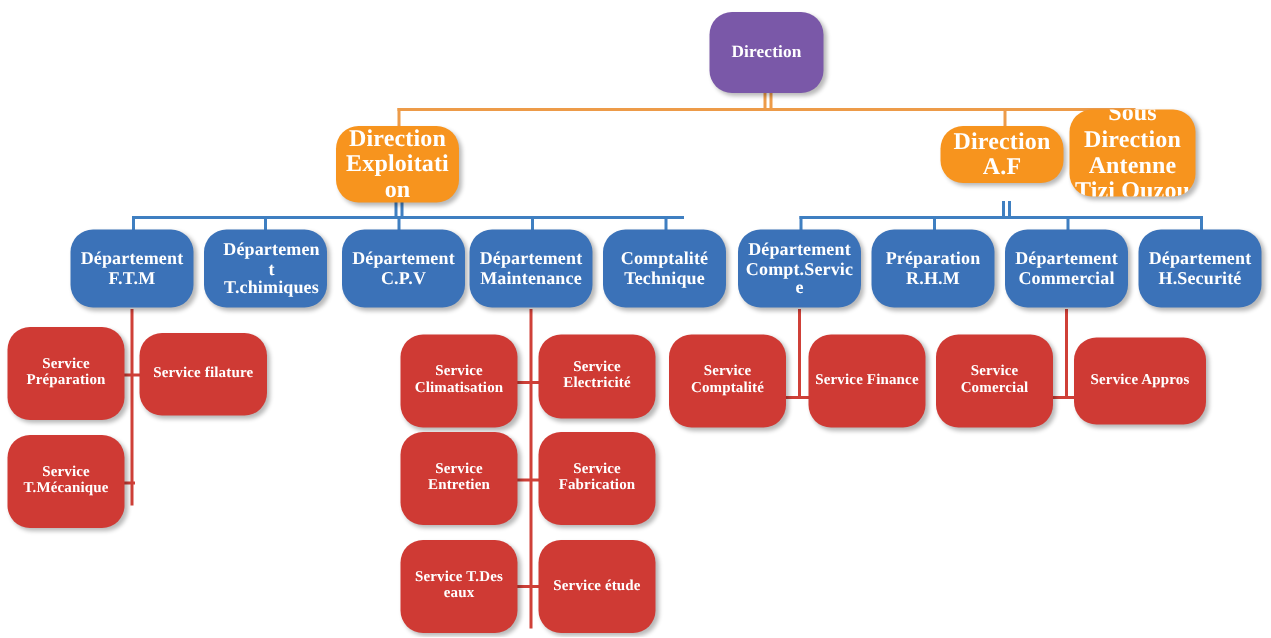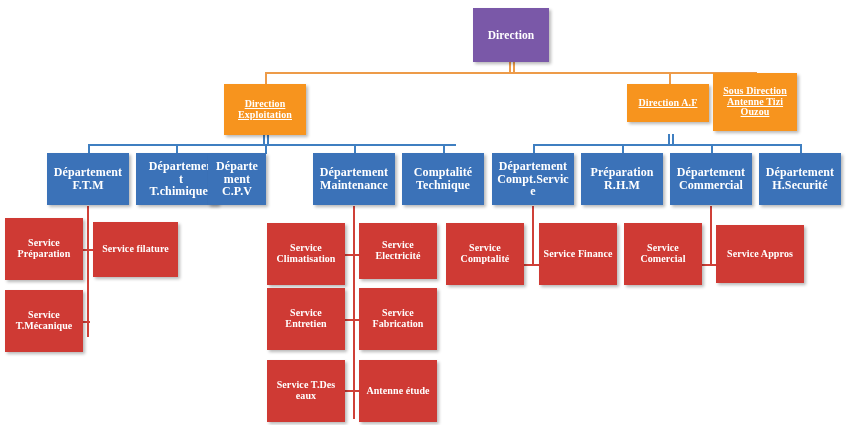--- a/index.html
+++ b/index.html
@@ -34,31 +34,31 @@
     justify-content: center;
     text-align: center;
     color: #ffffff;
     font-weight: bold;
     line-height: 1.08;
     letter-spacing: 0.1px;
     box-shadow: 2px 2px 3px rgba(0,0,0,0.28);
     padding: 1px 3px;
     word-wrap: break-word;
     overflow: hidden;
+    border-radius: 15px;
   }
   .node span { display: block; width: 100%; }
 
   .node.purple {
     background: #7a58a8;
     font-size: 11.5px;
   }
   .node.orange-box {
     background: #f7941e;
-    font-size: 10px;
-    text-decoration: underline;
+    font-size: 16px;
   }
   .node.blue-box {
     background: #3b72b8;
     font-size: 12px;
   }
   .node.red-box {
     background: #cf3a34;
     font-size: 10px;
   }
 </style>
@@ -119,21 +119,21 @@
   <div class="node orange-box" style="left:713px; top:73px; width:84px; height:58px;">
     <span>Sous Direction Antenne Tizi Ouzou</span>
   </div>
 
   <div class="node blue-box" style="left:47px; top:153px; width:82px; height:52px;">
     <span>Département F.T.M</span>
   </div>
   <div class="node blue-box" style="left:136px; top:153px; width:82px; height:52px;padding-left:11px;">
     <span>Département T.chimiques</span>
   </div>
-  <div class="node blue-box" style="left:208px; top:153px; width:58px; height:52px;">
+  <div class="node blue-box" style="left:228px; top:153px; width:82px; height:52px;">
     <span>Département C.P.V</span>
   </div>
   <div class="node blue-box" style="left:313px; top:153px; width:82px; height:52px;">
     <span>Département Maintenance</span>
   </div>
   <div class="node blue-box" style="left:402px; top:153px; width:82px; height:52px;">
     <span>Comptalité Technique</span>
   </div>
 
   <div class="node blue-box" style="left:492px; top:153px; width:82px; height:52px;">
@@ -168,21 +168,21 @@
   <div class="node red-box" style="left:267px; top:288px; width:78px; height:62px;">
     <span>Service Entretien</span>
   </div>
   <div class="node red-box" style="left:359px; top:288px; width:78px; height:62px;">
     <span>Service Fabrication</span>
   </div>
   <div class="node red-box" style="left:267px; top:360px; width:78px; height:62px;">
     <span>Service T.Des eaux</span>
   </div>
   <div class="node red-box" style="left:359px; top:360px; width:78px; height:62px;">
-    <span>Antenne étude</span>
+    <span>Service étude</span>
   </div>
 
   <div class="node red-box" style="left:446px; top:223px; width:78px; height:62px;">
     <span>Service Comptalité</span>
   </div>
   <div class="node red-box" style="left:539px; top:223px; width:78px; height:62px;">
     <span>Service Finance</span>
   </div>
 
   <div class="node red-box" style="left:624px; top:223px; width:78px; height:62px;">

